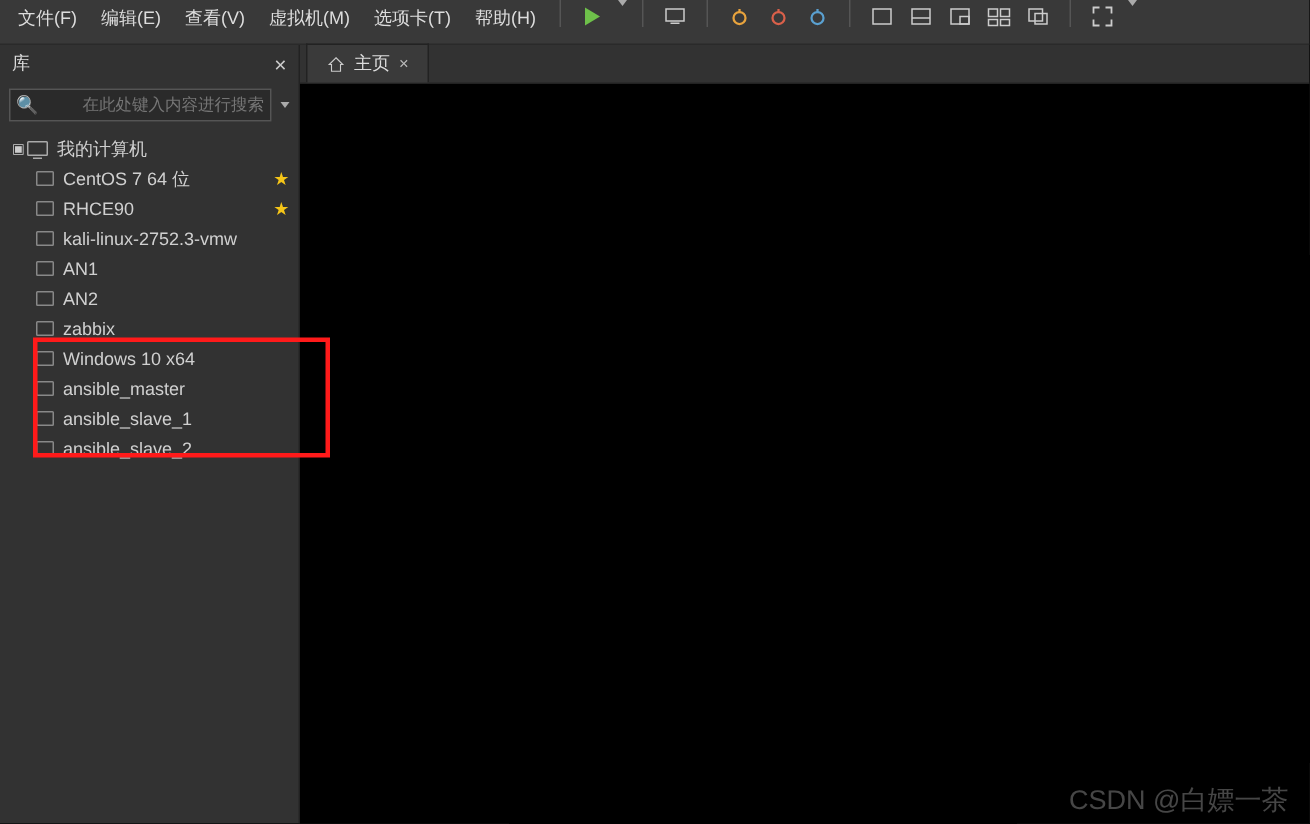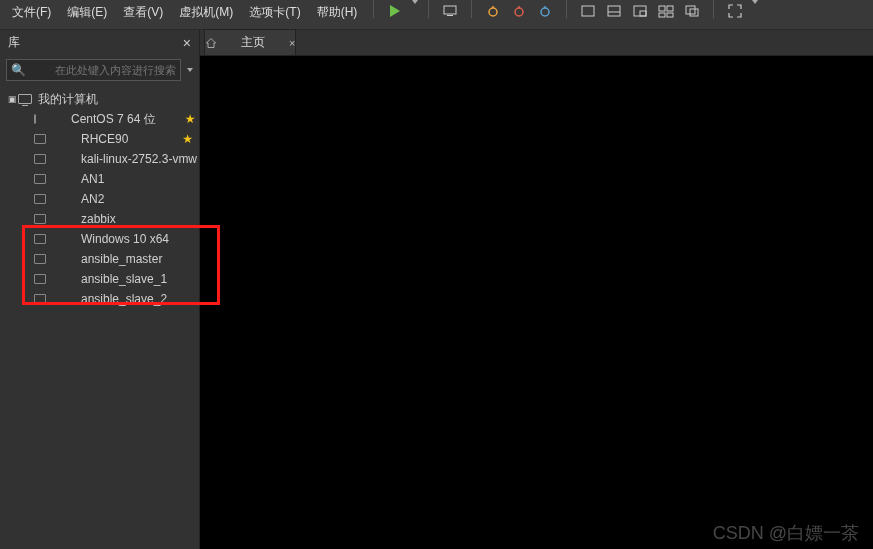--- a/index.html
+++ b/index.html
@@ -13,30 +13,30 @@
 .main { display:flex; height:calc(100% - 30px); }
 .sidebar { width:200px; background:#323232; display:flex; flex-direction:column; border-right:1px solid #222; }
 .sidebar-hdr { display:flex; align-items:center; justify-content:space-between; padding:4px 8px; color:#ddd; }
 .close-x { cursor:pointer; color:#ccc; font-size:14px; }
 .search-row { display:flex; align-items:center; padding:4px 6px; gap:4px; }
 .search-box { flex:1; display:flex; align-items:center; background:#2a2a2a; border:1px solid #555; height:22px; padding:0 4px; }
 .search-box input { flex:1; background:transparent; border:none; outline:none; color:#aaa; font-size:11px;text-align:right; }
 .search-icon { color:#888; margin-right:4px; }
 .tree { flex:1; overflow:auto; padding:4px 0; position:relative; }
 .tree-row { display:flex; align-items:center; height:20px; padding-left:8px; cursor:pointer; color:#d0d0d0; white-space:nowrap; }
-.tree-row.child { padding-left:34px;gap:29px; }
+.tree-row.child { padding-left:24px; }
 .caret { width:10px; color:#ccc; font-size:9px; }
 .icon-mon { width:14px; height:10px; border:1px solid #aaa; margin-right:6px; position:relative; border-radius:1px; }
 .icon-mon::after { content:""; position:absolute; bottom:-3px; left:3px; right:3px; height:1px; background:#aaa; }
 .icon-vm { width:12px; height:10px; border:1px solid #888; margin-right:6px; border-radius:1px; }
 .star { color:#f5c518; margin-left:auto; margin-right:6px; font-size:12px; }
 .highlight-box { position:absolute; left:22px; top:225px; width:198px; height:80px; border:3px solid #ff1a1a; pointer-events:none; }
 .content { flex:1; background:#000; display:flex; flex-direction:column; }
 .tabbar { height:26px; background:#323232; display:flex; align-items:flex-end; border-bottom:1px solid #222; padding-left:4px; }
-.tab { display:flex; align-items:center; gap:24px; background:#3a3a3a; color:#ddd; padding:4px 0; border:1px solid #222; border-bottom:none; font-size:12px; cursor:pointer; }
+.tab { display:flex; align-items:center; gap:6px; background:#3a3a3a; color:#ddd; padding:4px 13px; border:1px solid #222; border-bottom:none; font-size:12px; cursor:pointer; }
 .tab-close { color:#bbb; cursor:pointer; font-size:11px; }
 .home-icon { width:12px; height:12px; }
 .watermark { position:absolute; right:14px; bottom:4px; color:rgba(200,200,200,0.35); font-size:18px; pointer-events:none; }
 </style>
 </head>
 <body>
 
 <div class="menubar">
   <span class="menu-item">文件(F)</span>
   <span class="menu-item">编辑(E)</span>

